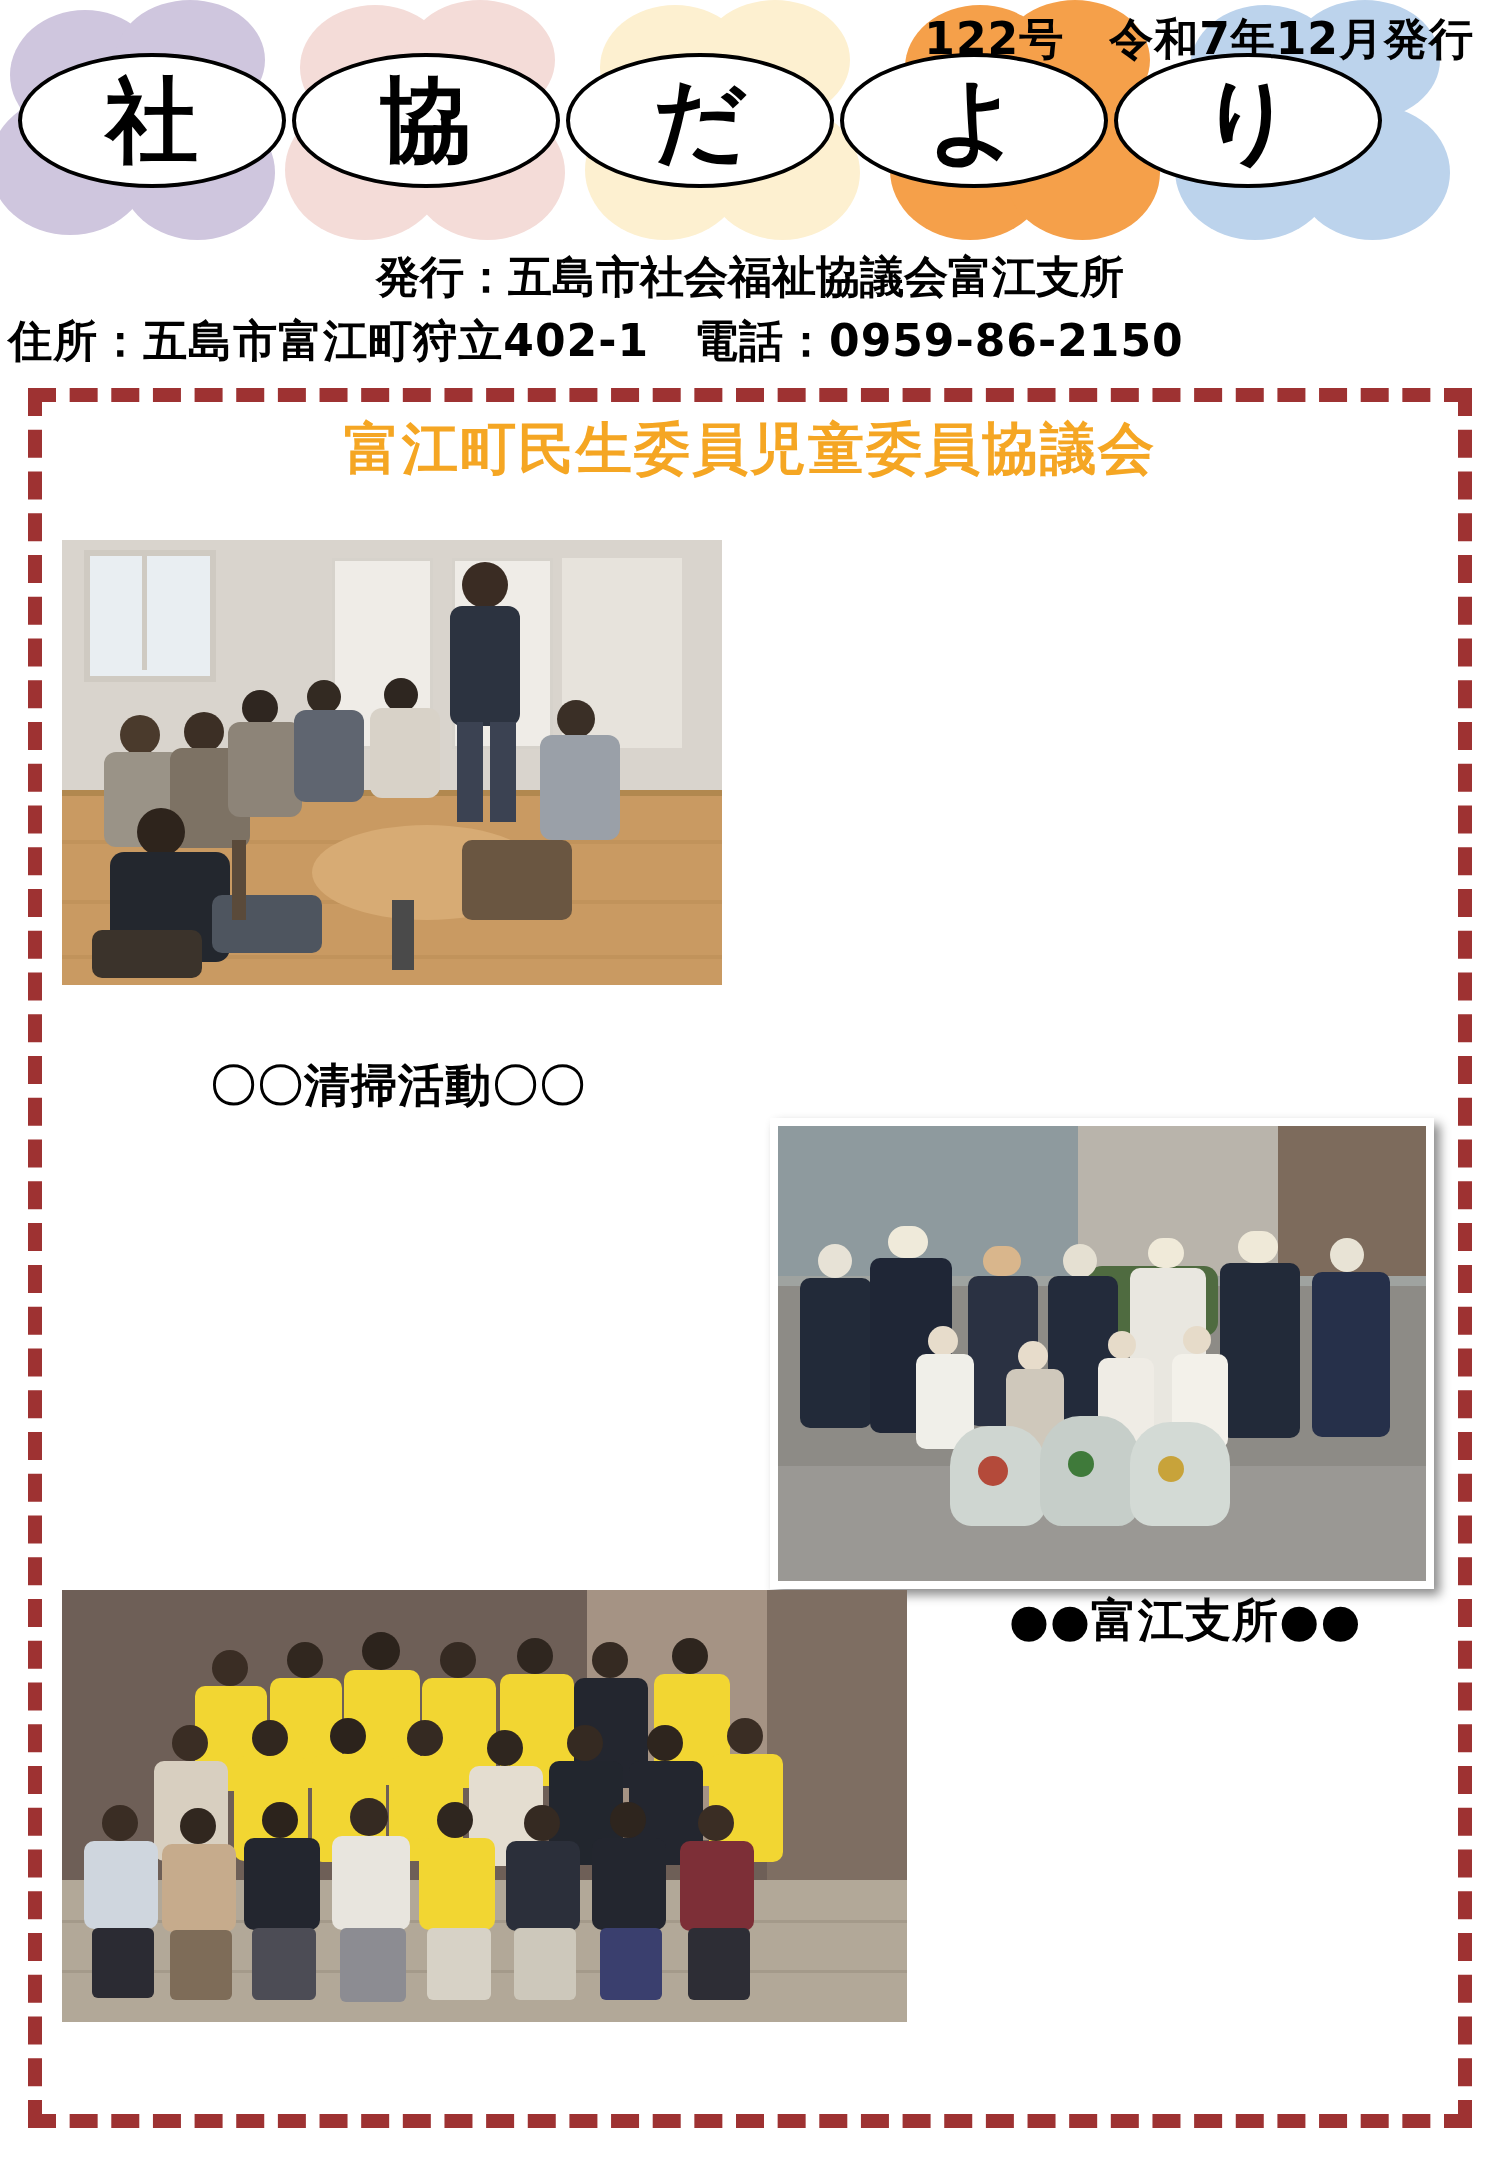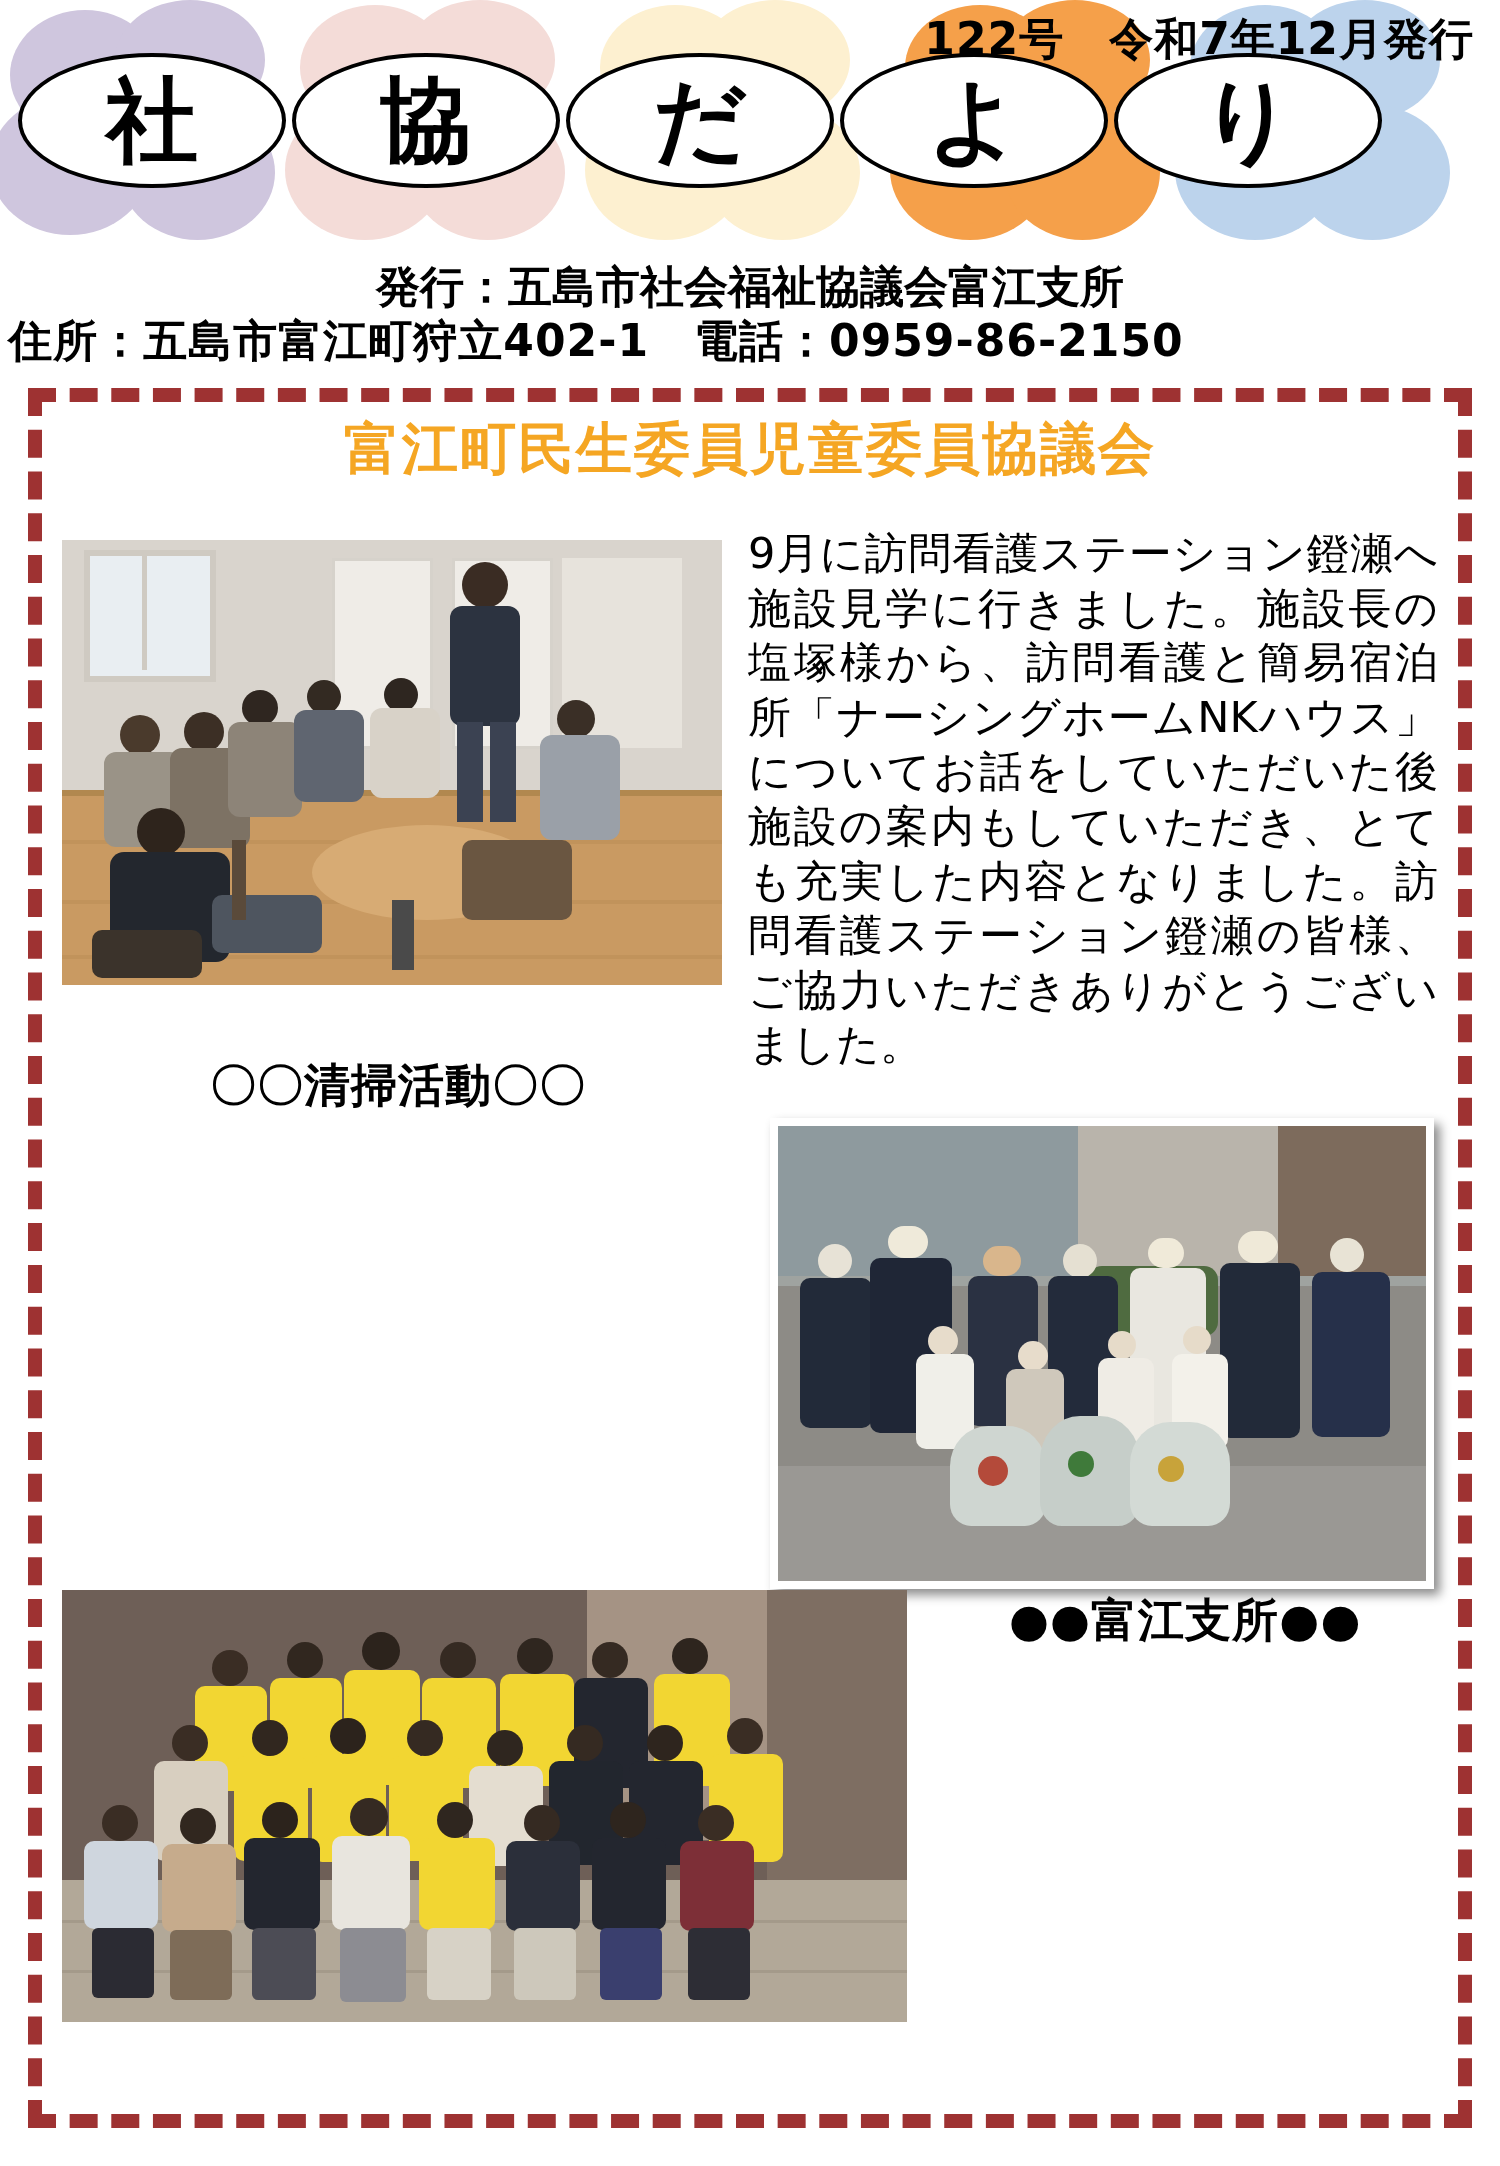--- a/index.html
+++ b/index.html
@@ -66,21 +66,21 @@
   .branch-line {
     position: absolute;
     top: 208px;
     width: 1500px;
     text-align: center;
     font-size: 40px;
     font-weight: bold;
   }
   .pub-line {
     position: absolute;
-    top: 258px;
+    top: 248px;
     width: 1500px;
     text-align: center;
     font-size: 44px;
     font-weight: bold;
   }
   .addr-line {
     position: absolute;
     top: 312px;
     width: 1192px;
     text-align: center;
@@ -257,21 +257,20 @@
   <div class="ph-inner" style="left:75px;top:268px;width:48px;height:48px;background:#2e241c;border-radius:50%;"></div>
   <div class="ph-inner" style="left:48px;top:312px;width:120px;height:110px;background:#23272e;border-radius:14px;"></div>
   <div class="ph-inner" style="left:150px;top:355px;width:110px;height:58px;background:#4e555f;border-radius:10px;"></div>
 
   <div class="ph-inner" style="left:170px;top:300px;width:14px;height:80px;background:#5a4a3a;"></div>
   <div class="ph-inner" style="left:400px;top:300px;width:110px;height:80px;background:#6a5641;border-radius:10px;"></div>
   <div class="ph-inner" style="left:30px;top:390px;width:110px;height:48px;background:#3b332b;border-radius:10px;"></div>
 </div>
 
 <div id="block-facility">
-  <div class="body-text">9月に訪問看護ステーション鐙瀬へ施設見学に行きました。施設長の塩塚様から、訪問看護と簡易宿泊所「ナーシングホームNKハウス」についてお話をしていただいた後施設の案内もしていただき、とても充実した内容となりました。訪問看護ステーション鐙瀬の皆様、ご協力いただきありがとうございました。</div>
 </div>
 
 <div id="block-clean">
   <div class="col-head">〇〇清掃活動〇〇</div>
 </div>
 
 <div class="photo shadowed" id="photo-cleanup">
   <div class="ph-inner" style="left:0;top:0;width:648px;height:160px;background:#9fa3a0;"></div>
   <div class="ph-inner" style="left:0;top:0;width:300px;height:150px;background:#8e9a9e;"></div>
   <div class="ph-inner" style="left:300px;top:0;width:200px;height:150px;background:#b9b4ab;"></div>

